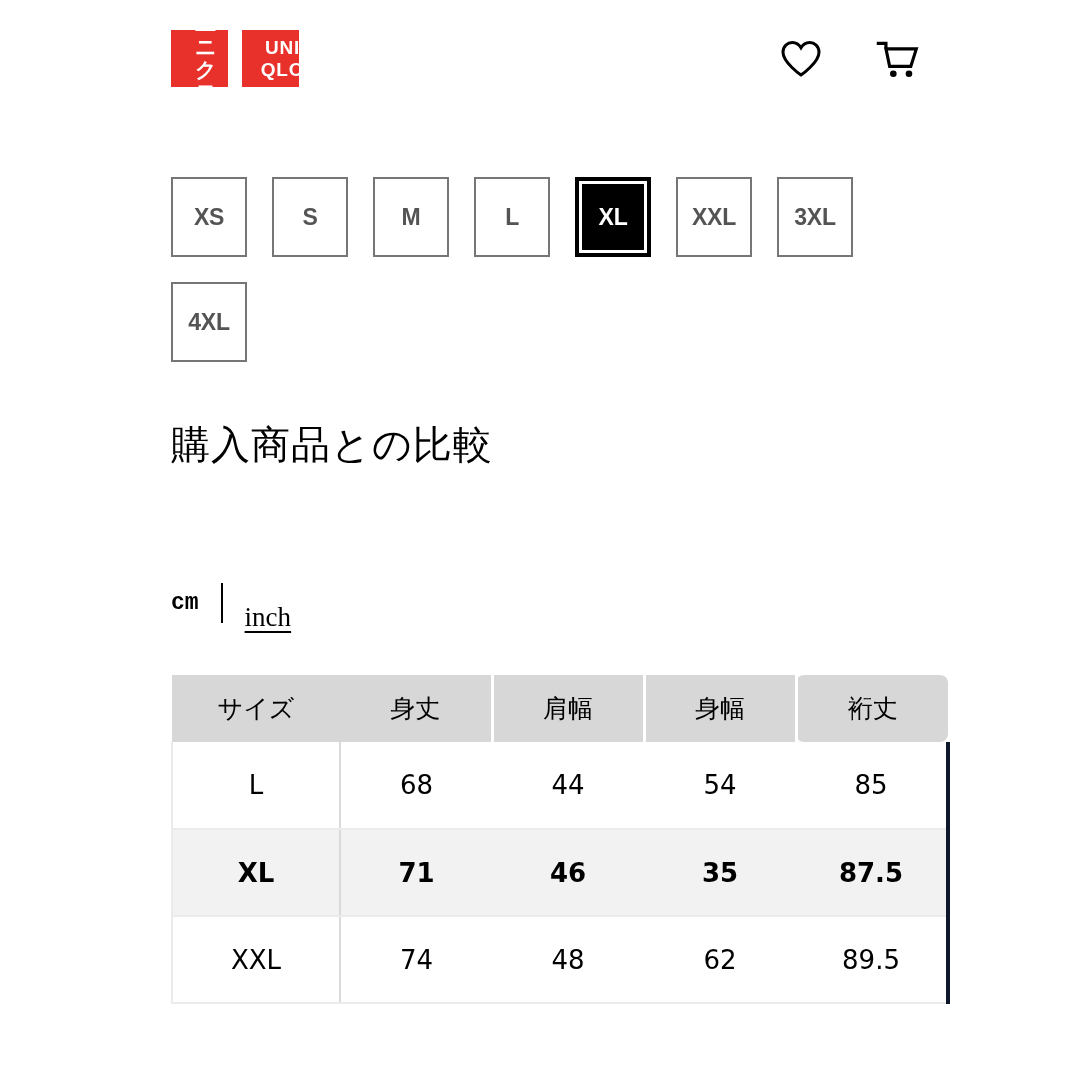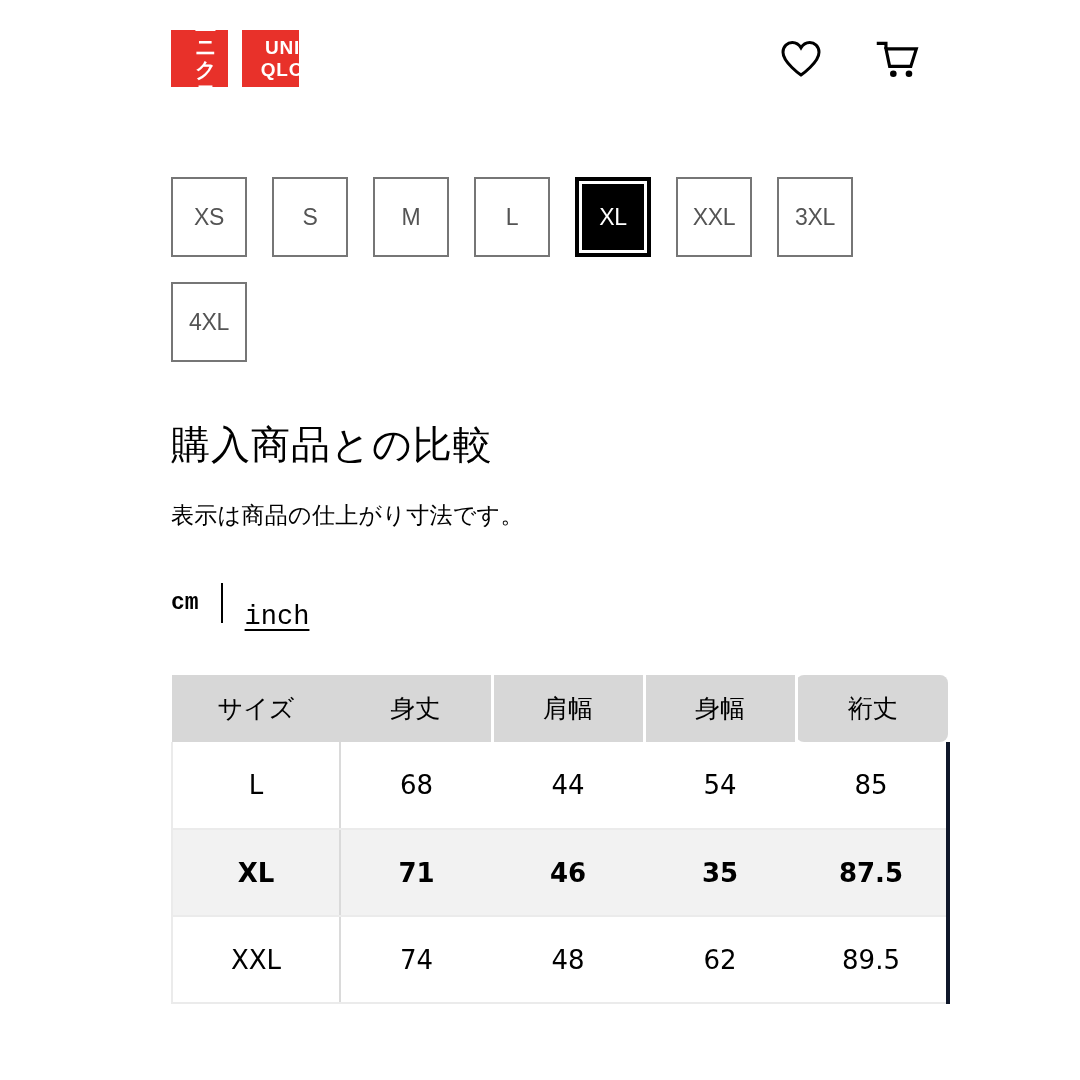--- a/index.html
+++ b/index.html
@@ -82,21 +82,21 @@
     flex-wrap: wrap;
     gap: 25px 25px;
   }
   .size-chip {
     width: 76px; height: 80px;
     border: 2px solid #767676;
     background: #ffffff;
     color: #545454;
     display: flex; align-items: center; justify-content: center;
     font-size: 23px;
-    font-weight: 400;
+    font-weight: 700;
     font-family: "Liberation Sans", sans-serif;
     letter-spacing: -0.3px;
     cursor: pointer;
   }
   .size-chip.selected {
     border: 4px solid #000000;
     outline: 3px solid #ffffff;
     outline-offset: -7px;
     background: #000000;
     color: #ffffff;
@@ -136,21 +136,21 @@
     font-family: Liberation Mono, monospace;
     cursor: pointer;
   }
   .unit-divider {
     width: 2px; height: 40px;
     background: #000000;
     margin: 0 22px;
   }
   .unit-link {
     font-size: 27px;
-    font-family: Liberation Mono, monospace;
+    font-family: Liberation Serif, serif;
     text-decoration: underline;
     text-underline-offset: 5px;
     cursor: pointer;
     margin-top: 28px;
   }
 
   
   .size-table {
     position: absolute;
     left: 171px; top: 675px;
@@ -234,21 +234,20 @@
     <button class="size-chip">S</button>
     <button class="size-chip">M</button>
     <button class="size-chip">L</button>
     <button class="size-chip selected">XL</button>
     <button class="size-chip">XXL</button>
     <button class="size-chip">3XL</button>
     <button class="size-chip">4XL</button>
   </div>
 
   <h2 class="compare-title">購入商品との比較</h2>
-  <p class="compare-note">表示は商品の仕上がり寸法です。</p>
 
   <div class="unit-toggle">
     <span class="unit-active">cm</span>
     <span class="unit-divider"></span>
     <span class="unit-link">inch</span>
   </div>
 
   <table class="size-table">
     <thead>
       <tr>

